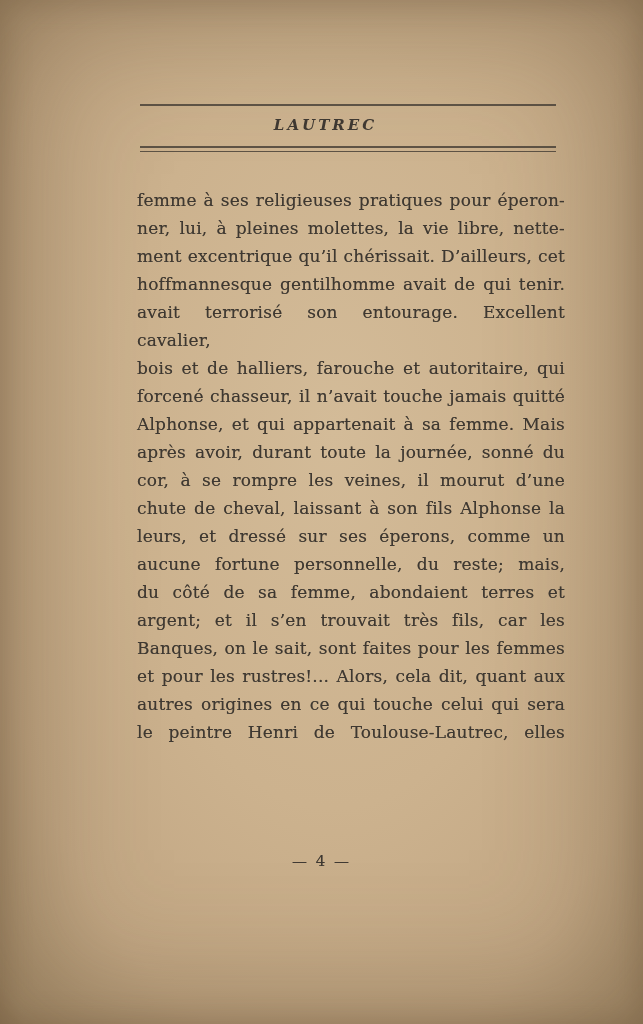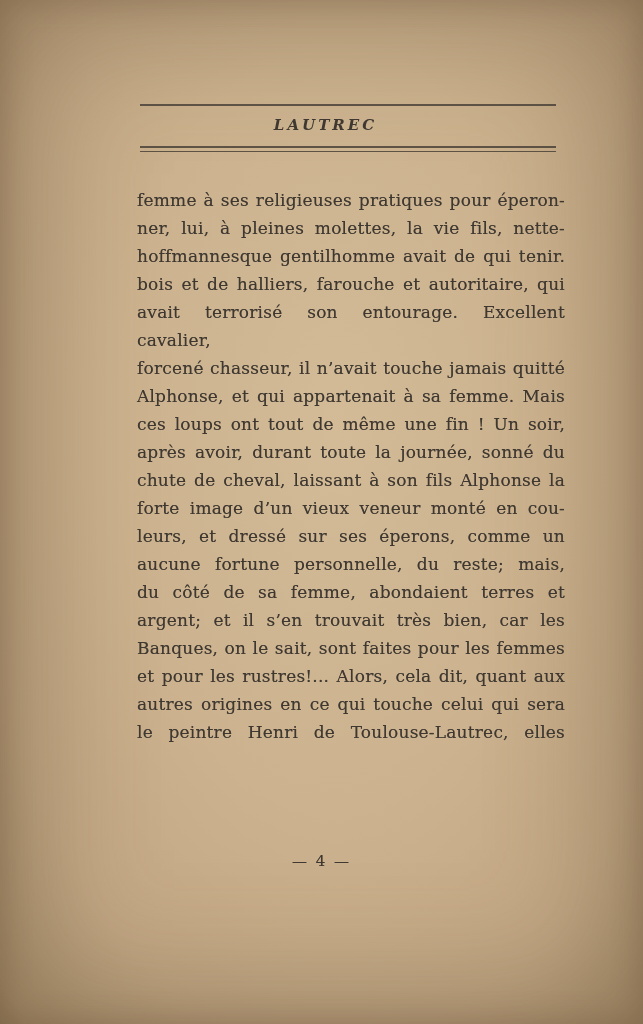--- a/index.html
+++ b/index.html
@@ -78,34 +78,34 @@
 <body>
 
 <div class="page">
   <div class="rule-top"></div>
   <div class="running-header">LAUTREC</div>
   <div class="rule-double"></div>
 
   <div class="page-body">
 
   <div class="body-line">femme à ses religieuses pratiques pour éperon-</div>
-      <div class="body-line">ner, lui, à pleines molettes, la vie fils, nette-</div>
+      <div class="body-line">ner, lui, à pleines molettes, la vie libre, nette-</div>
+      <div class="body-line">ment excentrique qu’il chérissait. D’ailleurs, cet</div>
       <div class="body-line">hoffmannesque gentilhomme avait de qui tenir.</div>
+      <div class="body-line">avait terrorisé son entourage. Excellent cavalier,</div>
       <div class="body-line">bois et de halliers, farouche et autoritaire, qui</div>
-      <div class="body-line">avait terrorisé son entourage. Excellent cavalier,</div>
       <div class="body-line">forcené chasseur, il n’avait touche jamais quitté</div>
       <div class="body-line">Alphonse, et qui appartenait à sa femme. Mais</div>
-      <div class="body-line">ces loups ont tout de même une fin ! Un soir,</div>
       <div class="body-line">après avoir, durant toute la journée, sonné du</div>
+      <div class="body-line">cor, à se rompre les veines, il mourut d’une</div>
       <div class="body-line">chute de cheval, laissant à son fils Alphonse la</div>
-      <div class="body-line">forte image d’un vieux veneur monté en cou-</div>
       <div class="body-line">leurs, et dressé sur ses éperons, comme un</div>
       <div class="body-line">aucune fortune personnelle, du reste; mais,</div>
       <div class="body-line">du côté de sa femme, abondaient terres et</div>
-      <div class="body-line">argent; et il s’en trouvait très bien, car les</div>
+      <div class="body-line">argent; et il s’en trouvait très fils, car les</div>
       <div class="body-line">Banques, on le sait, sont faites pour les femmes</div>
       <div class="body-line">et pour les rustres!... Alors, cela dit, quant aux</div>
       <div class="body-line">autres origines en ce qui touche celui qui sera</div>
       <div class="body-line">le peintre Henri de Toulouse-Lautrec, elles</div>
     </div>
 
   <div class="page-number">— 4 —</div>
 </div>
 
 </body></html>

